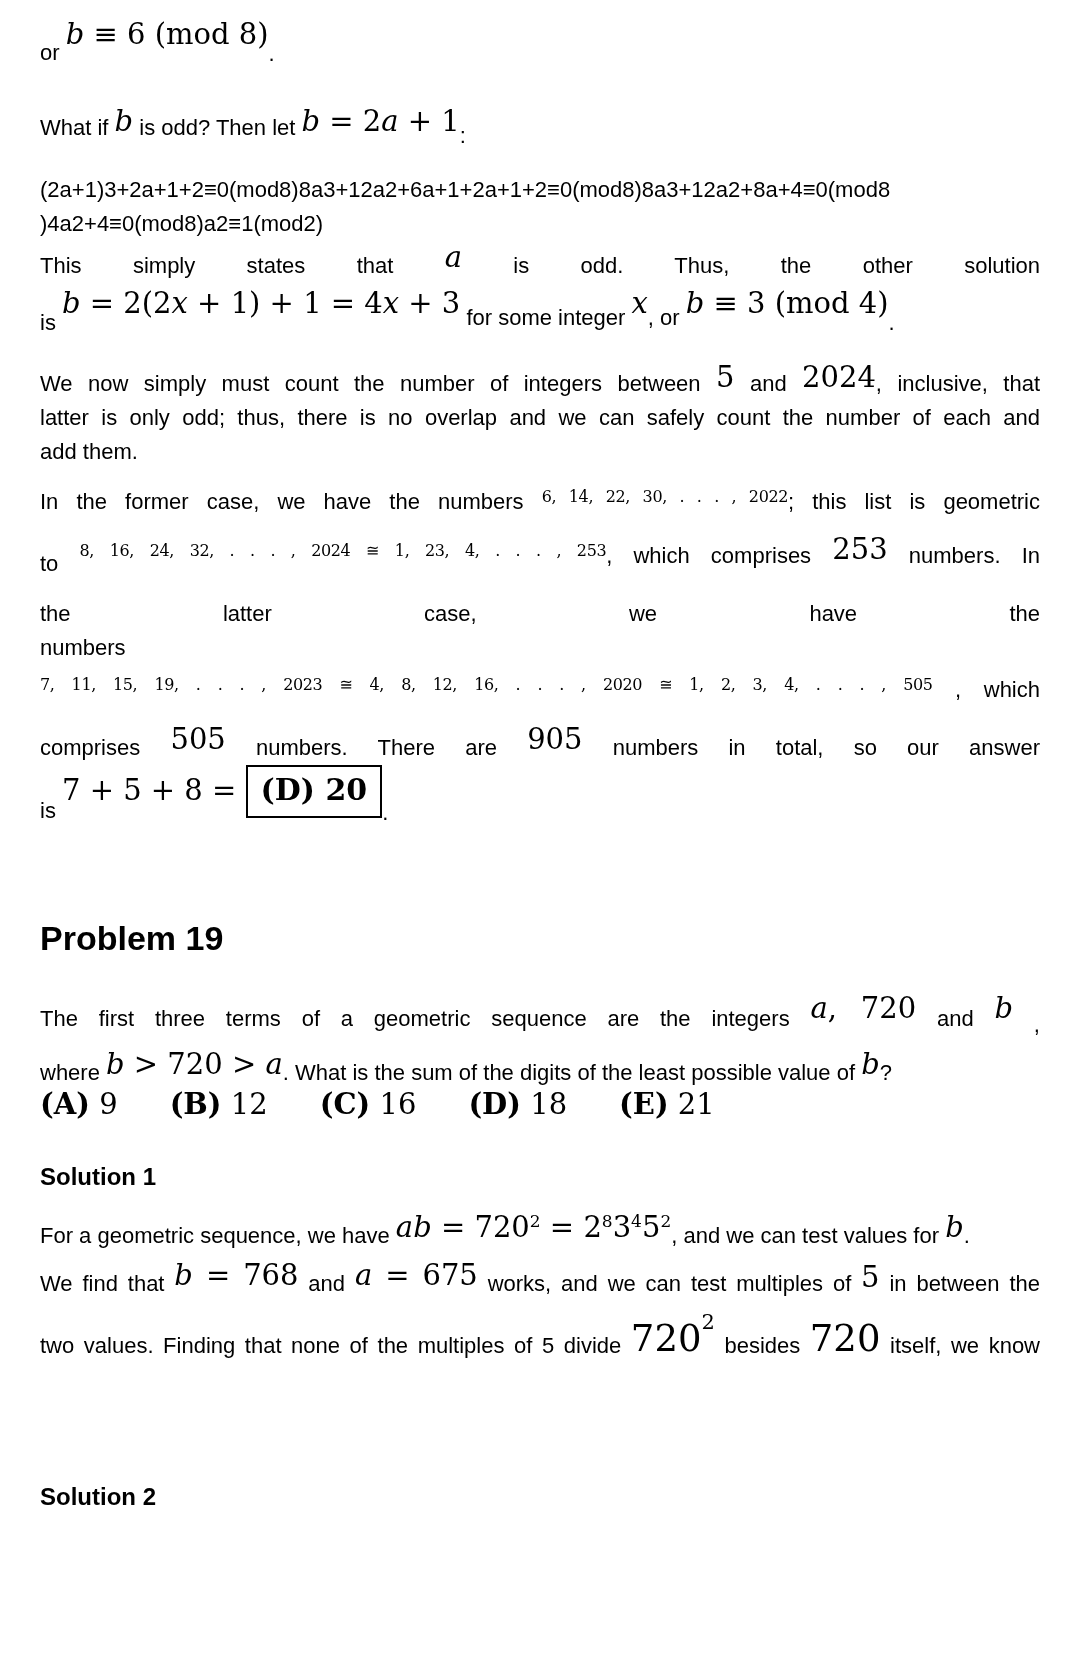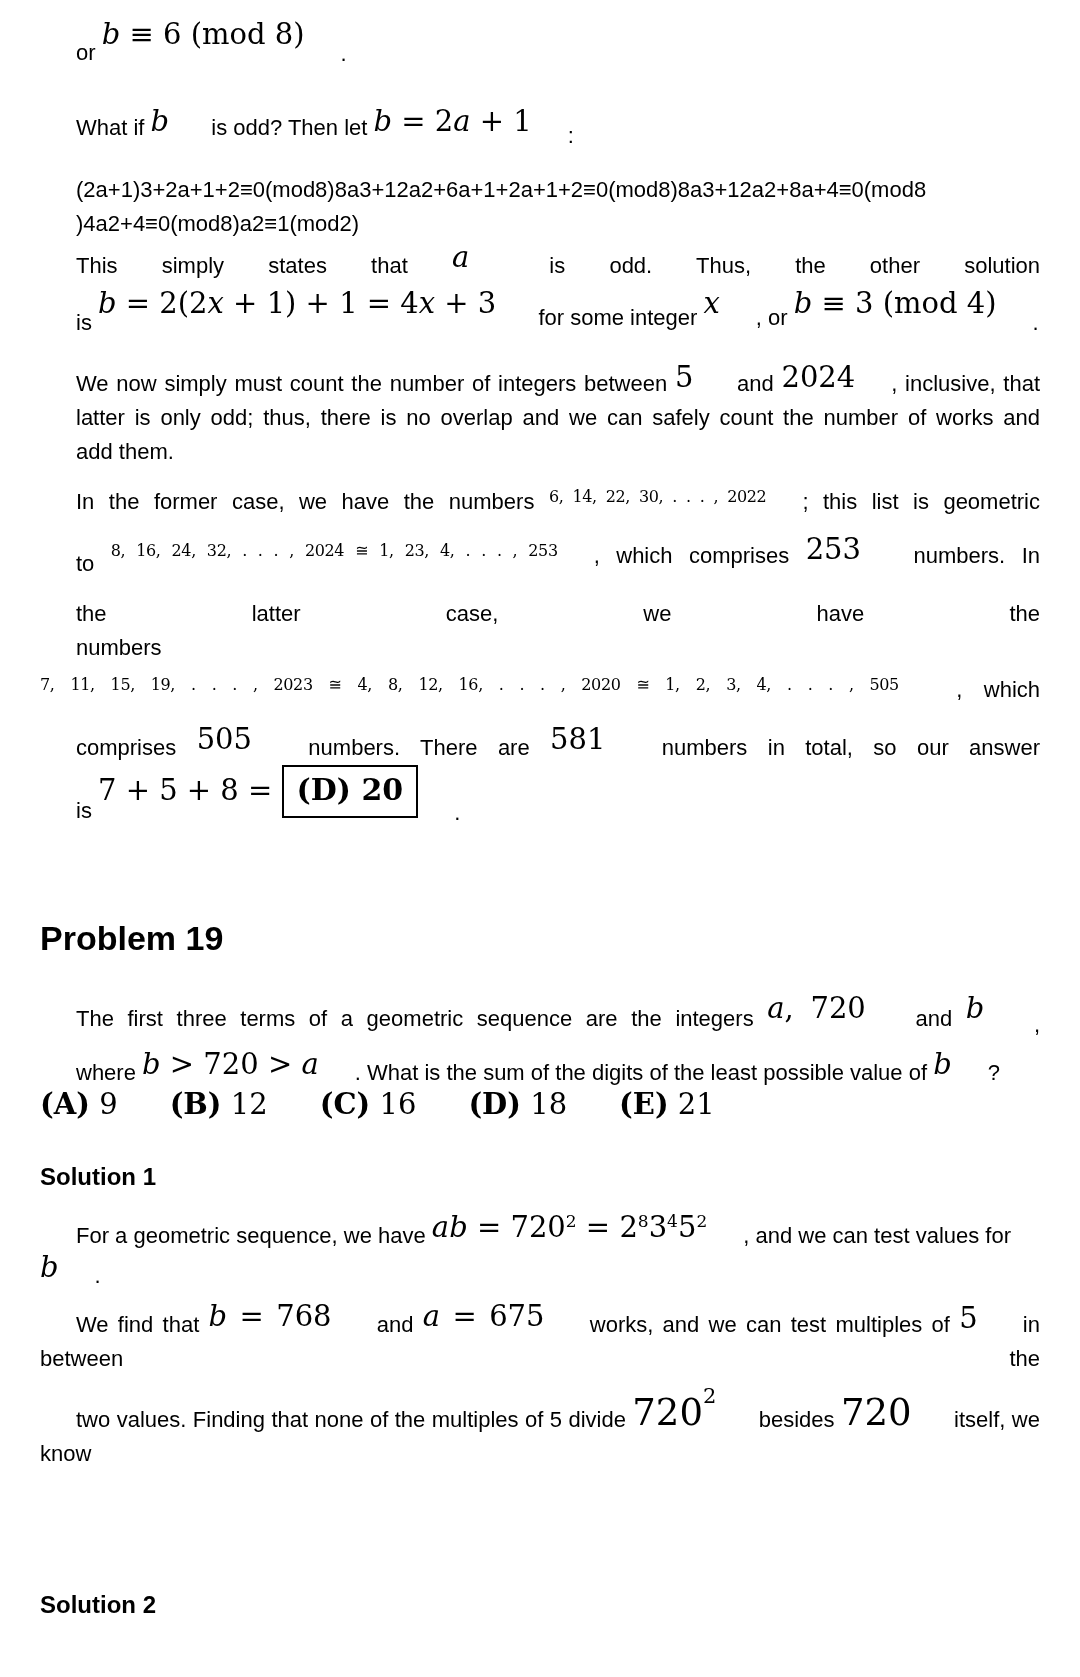--- a/index.html
+++ b/index.html
@@ -9,21 +9,21 @@
     width: 1080px;
     height: 1677px;
     background: #ffffff;
     color: #000000;
     font-family: "Liberation Sans", sans-serif;
     overflow: hidden;
   }
   .content { padding: 16px 40px 0 40px; }
   .line { font-size: 22px; line-height: 1.55; }
   .just { text-align: justify; text-align-last: justify; -moz-text-align-last: justify; }
-  .t { font-family: "Liberation Sans", sans-serif; margin-left: 36px; }
+  .t { font-family: "Liberation Sans", sans-serif; }
   .m {
     font-family: "DejaVu Serif", "Liberation Serif", serif;
     font-size: 29px; line-height: 1; vertical-align: 4px;
   }
   .v { font-style: italic; }
   .bold { font-weight: bold; }
   .longm { font-size: 16px; letter-spacing: -0.4px; word-spacing: -4px; vertical-align: 7px; }
   .sup { font-size: 17px; vertical-align: 16px; }
   .mbig { font-size: 37px; vertical-align: 2px; }
   .supbig { font-size: 21px; vertical-align: 24px; }
@@ -52,35 +52,35 @@
     <div class="line" style="margin-top:20px"><span class="t">(2a+1)3+2a+1+2≡0(mod8)8a3+12a2+6a+1+2a+1+2≡0(mod8)8a3+12a2+8a+4≡0(mod8</span></div>
     <div class="line"><span class="t">)4a2+4≡0(mod8)a2≡1(mod2)</span></div>
 
     <div class="line just" style="margin-top:2px"><span class="t">This simply states that </span><span class="m v" style="vertical-align:6px">a</span><span class="t"> is odd. Thus, the other solution</span></div>
 
     <div class="line" style="margin-top:6px"><span class="t" style="vertical-align:-13px">is </span><span class="m v">b</span><span class="m"> = 2(2</span><span class="m v">x</span><span class="m"> + 1) + 1 = 4</span><span class="m v">x</span><span class="m"> + 3</span><span class="t" style="vertical-align:-8px"> for some integer </span><span class="m v">x</span><span class="t" style="vertical-align:-8px">, or </span><span class="m v">b</span><span class="m"> ≡ 3 (mod 4)</span><span class="t" style="vertical-align:-13px">.</span></div>
 
     <div class="line just" style="margin-top:22px"><span class="t">We now simply must count the number of integers between </span><span class="m">5</span><span class="t"> and </span><span class="m">2024</span><span class="t">, inclusive, that</span></div>
 
 
-    <div class="line just"><span class="t">latter is only odd; thus, there is no overlap and we can safely count the number of works and</span></div>
+    <div class="line just"><span class="t">latter is only odd; thus, there is no overlap and we can safely count the number of each and</span></div>
 
     <div class="line"><span class="t">add them.</span></div>
 
     <div class="line just" style="margin-top:16px"><span class="t">In the former case, we have the numbers </span><span class="m longm">6, 14, 22, 30, . . . , 2022</span><span class="t">; this list is geometric</span></div>
 
     <div class="line just" style="margin-top:16px"><span class="t" style="vertical-align:-8px">to </span><span class="m longm">8, 16, 24, 32, . . . , 2024 ≅ 1, 23, 4, . . . , 253</span><span class="t">, which comprises </span><span class="m">253</span><span class="t"> numbers. In</span></div>
 
     <div class="line just" style="margin-top:16px"><span class="t">the latter case, we have the</span></div>
 
     <div class="line"><span class="t">numbers</span></div>
 
     <div class="line just" style="margin-top:8px"><span class="m longm">7, 11, 15, 19, . . . , 2023 ≅ 4, 8, 12, 16, . . . , 2020 ≅ 1, 2, 3, 4, . . . , 505</span><span class="t"> , which</span></div>
 
-    <div class="line just" style="margin-top:18px"><span class="t">comprises </span><span class="m" style="vertical-align:6px">505</span><span class="t"> numbers. There are </span><span class="m" style="vertical-align:6px">581</span><span class="t"> numbers in total, so our answer</span></div>
+    <div class="line just" style="margin-top:18px"><span class="t">comprises </span><span class="m" style="vertical-align:6px">505</span><span class="t"> numbers. There are </span><span class="m" style="vertical-align:6px">905</span><span class="t"> numbers in total, so our answer</span></div>
 
     <div class="line"><span class="t" style="vertical-align:-18px">is </span><span class="m" style="vertical-align:0">7 + 5 + 8 = </span><span class="ansbox">(D) 20</span><span class="t" style="vertical-align:-20px">.</span></div>
 
     <div class="h1" style="margin-top:87px"><span>Problem 19</span></div>
 
     <div class="line just" style="margin-top:36px"><span class="t">The first three terms of a geometric sequence are the integers </span><span class="m v" style="vertical-align:8px">a</span><span class="m" style="vertical-align:8px">, 720</span><span class="t"> and </span><span class="m v" style="vertical-align:8px">b</span><span class="t" style="vertical-align:-6px"> ,</span></div>
 
     <div class="line" style="margin-top:8px"><span class="t">where </span><span class="m v" style="vertical-align:6px">b</span><span class="m" style="vertical-align:6px"> &gt; 720 &gt; </span><span class="m v" style="vertical-align:6px">a</span><span class="t">. What is the sum of the digits of the least possible value of </span><span class="m v" style="vertical-align:6px">b</span><span class="t">?</span></div>
 
     <div class="line"><span class="m bold">(A)</span><span class="m"> 9</span><span class="gap"></span><span class="m bold">(B)</span><span class="m"> 12</span><span class="gap"></span><span class="m bold">(C)</span><span class="m"> 16</span><span class="gap"></span><span class="m bold">(D)</span><span class="m"> 18</span><span class="gap"></span><span class="m bold">(E)</span><span class="m"> 21</span></div>

